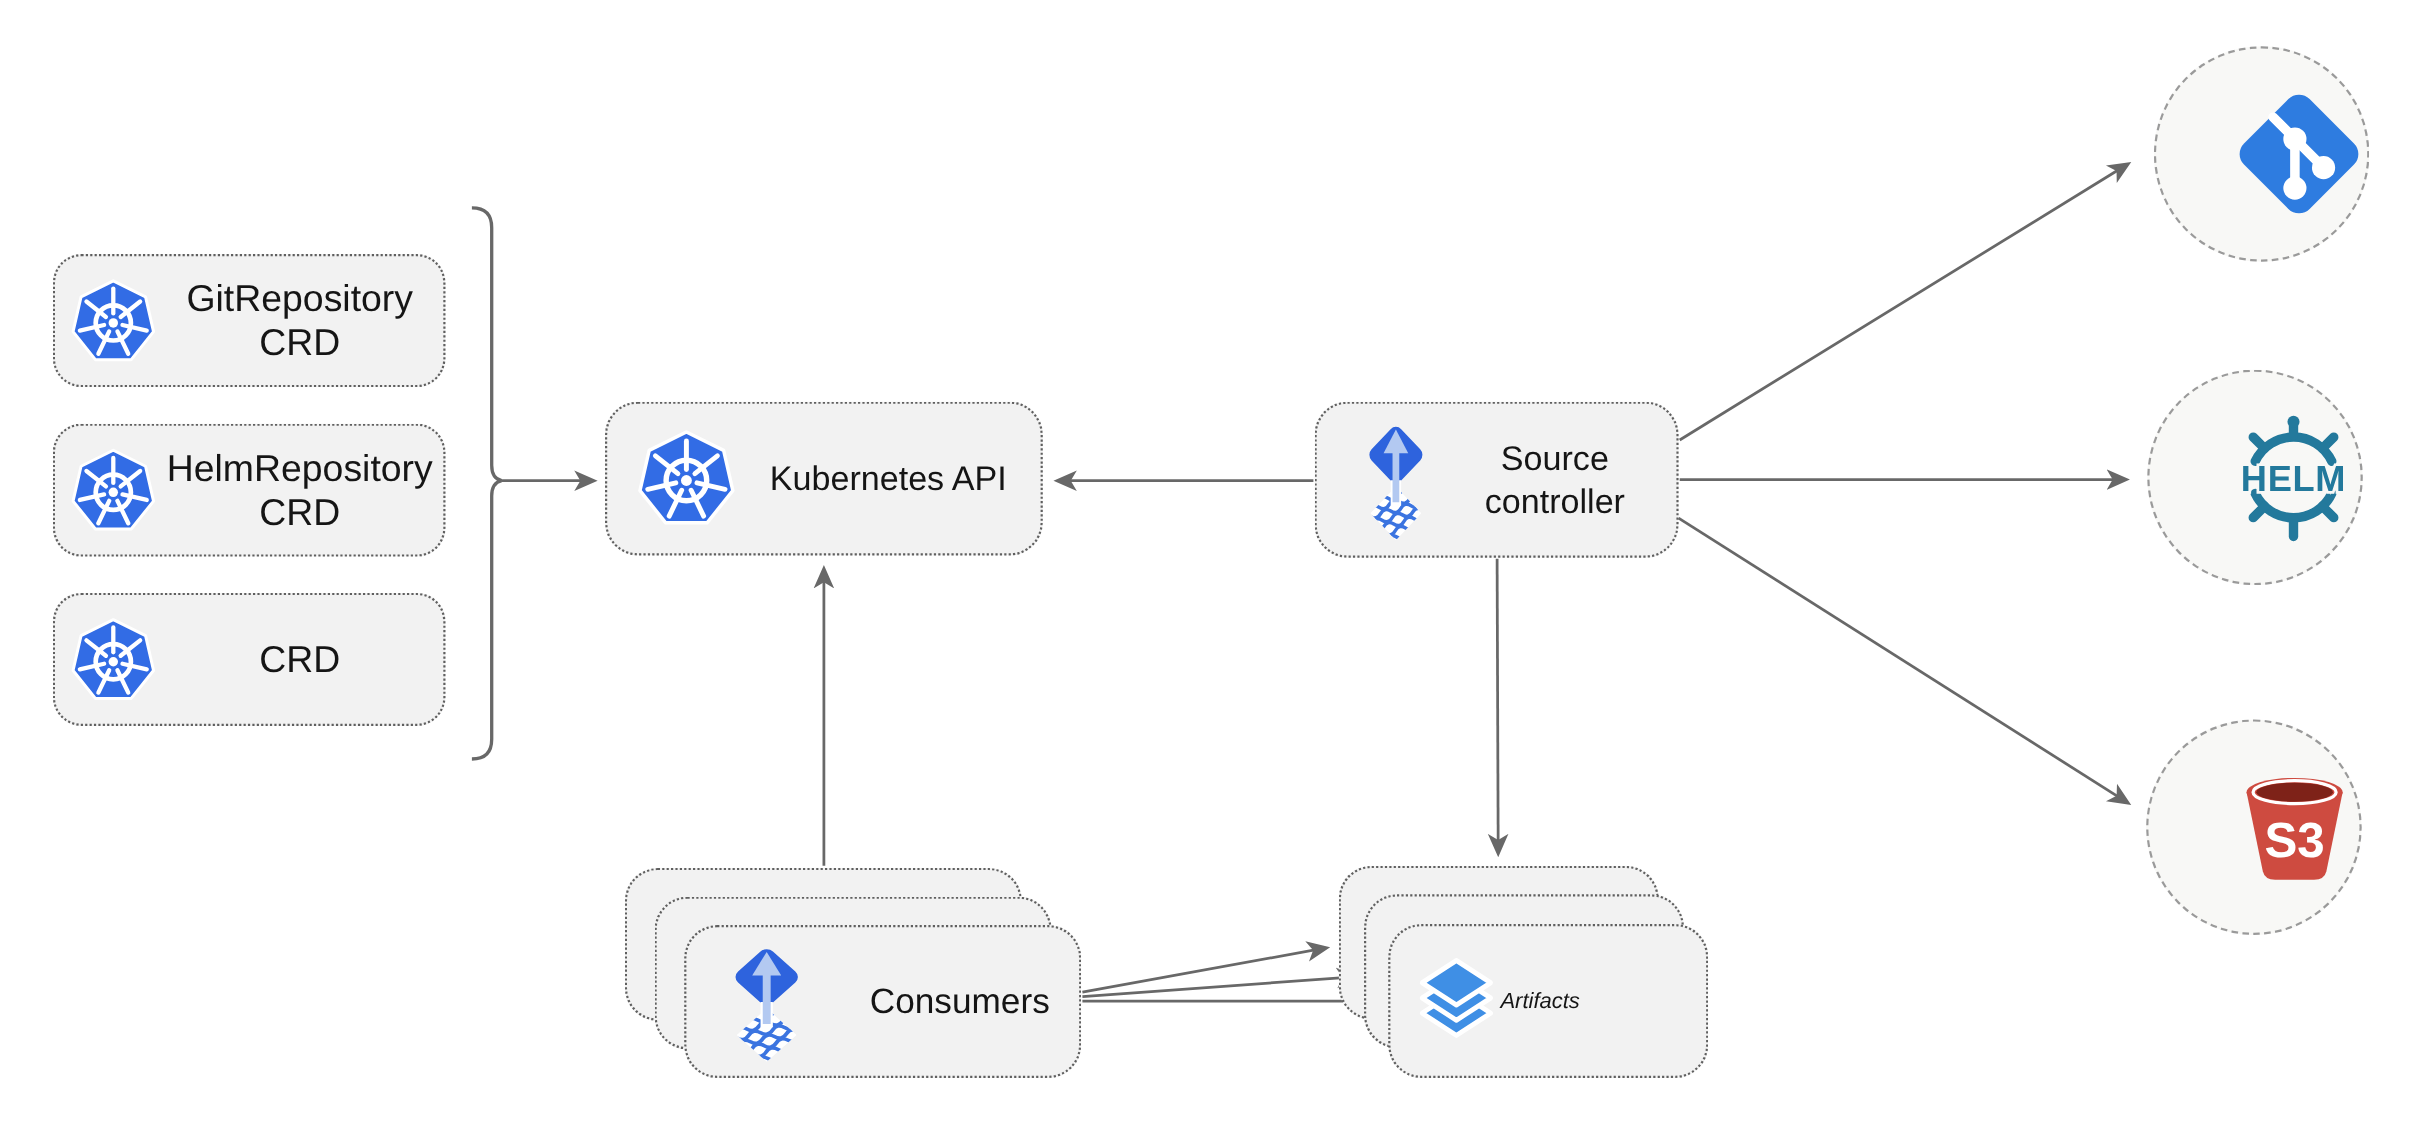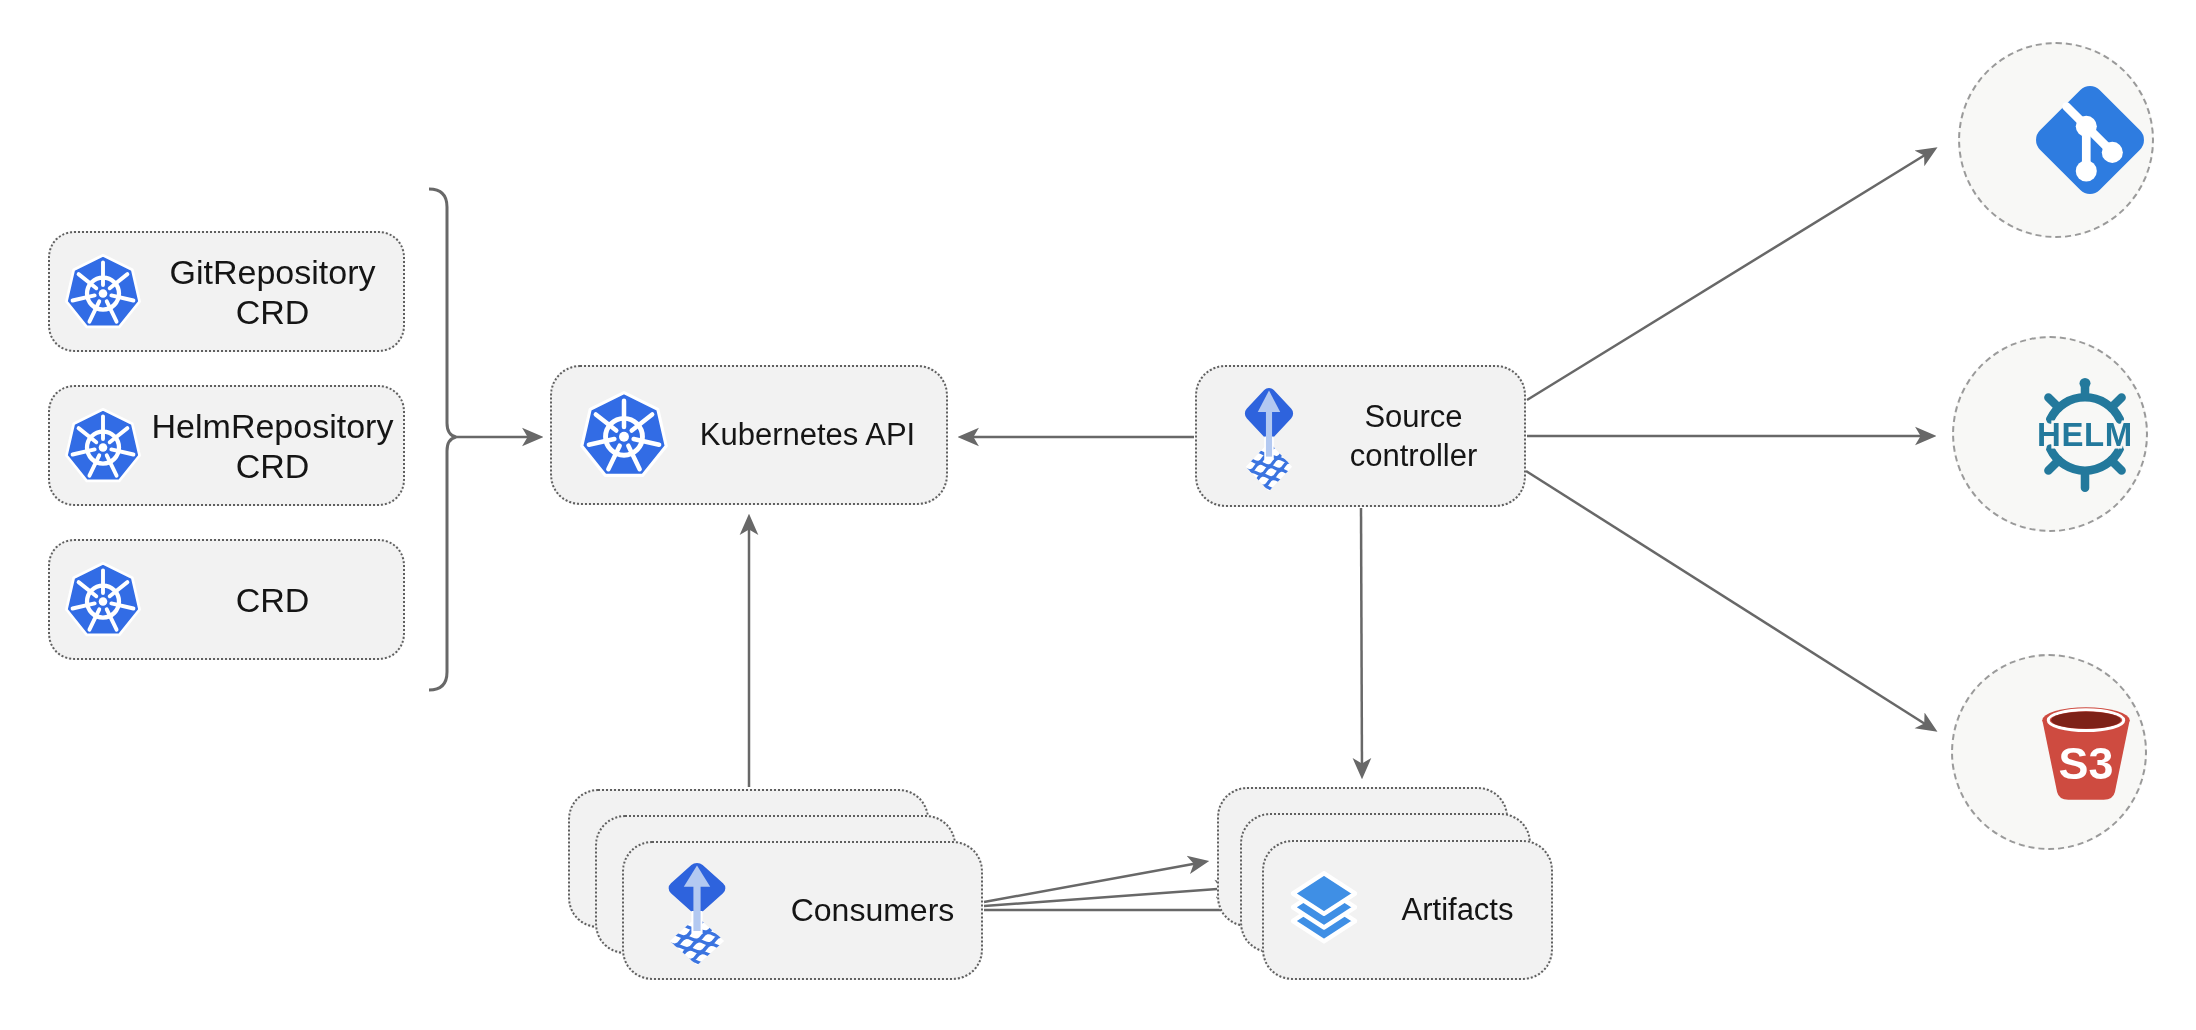--- a/index.html
+++ b/index.html
@@ -44,21 +44,21 @@
   .ghost{border-radius:30px;}
   .cons{width:361px;height:139px;}
   #cons-back{left:568px;top:789px}
   #cons-mid{left:595px;top:815px}
   .cons-front{left:622px;top:841px;border-radius:30px;padding-left:33px;gap:27px;}
   .cons-front .lbl{flex:1;text-align:center;font-size:32px;white-space:nowrap;}
   .arti{width:291px;height:140px;}
   #arti-back{left:1217px;top:787px}
   #arti-mid{left:1240px;top:813px}
   .arti-front{left:1262px;top:840px;border-radius:30px;padding-left:20px;}
-  .arti-front .lbl{flex:1;text-align:center;font-size:31px;white-space:nowrap;}
+  .arti-front .lbl{flex:1;font-size:20px;white-space:nowrap;font-style:italic;}
   .ext{
     position:absolute;width:196px;height:196px;border-radius:50%;
     box-sizing:border-box;background:var(--circle-fill);
     border:2.5px dashed var(--circle-border);
     display:flex;align-items:center;justify-content:flex-end;
   }
   #ext-git{left:1958px;top:42px}
   #ext-helm{left:1952px;top:336px}
   #ext-s3{left:1951px;top:654px}
   .icon{flex:0 0 auto;display:block;}

